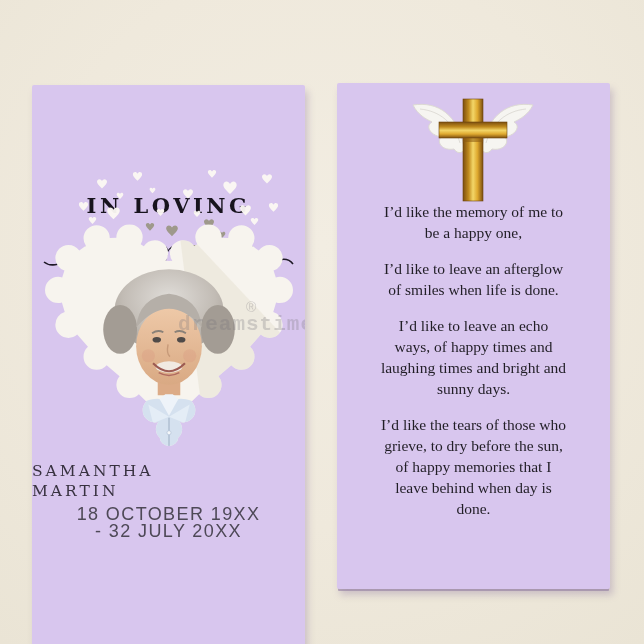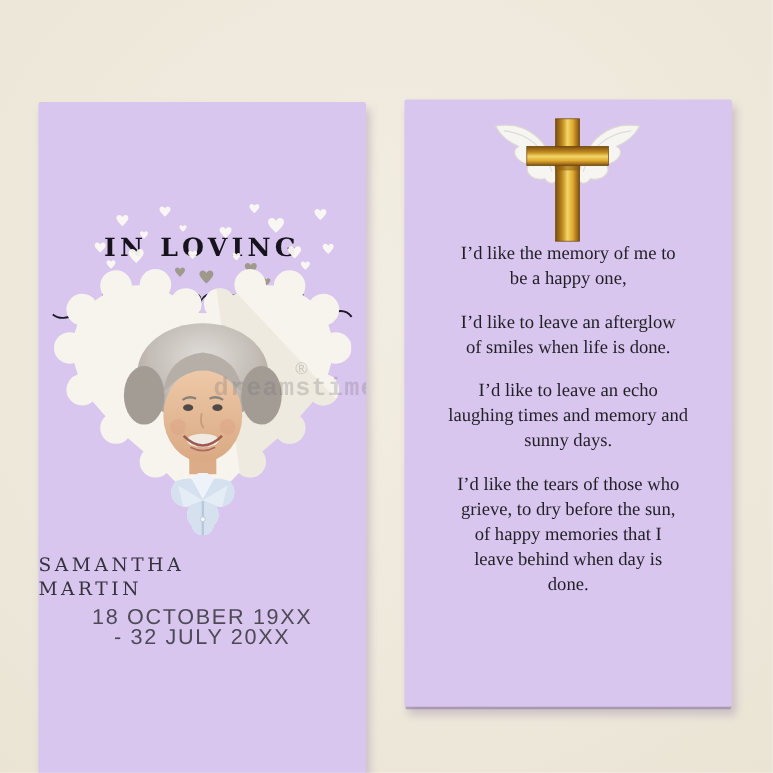--- a/index.html
+++ b/index.html
@@ -261,21 +261,22 @@
       <div class="stanza">
         <div class="pline">I’d like the memory of me to</div>
         <div class="pline">be a happy one,</div>
       </div>
       <div class="stanza">
         <div class="pline">I’d like to leave an afterglow</div>
         <div class="pline">of smiles when life is done.</div>
       </div>
       <div class="stanza">
         <div class="pline">I’d like to leave an echo</div>
-        <div class="pline">laughing times and memory and</div>
+        <div class="pline">ways, of happy times and</div>
+        <div class="pline">laughing times and bright and</div>
         <div class="pline">sunny days.</div>
       </div>
       <div class="stanza">
         <div class="pline">I’d like the tears of those who</div>
         <div class="pline">grieve, to dry before the sun,</div>
         <div class="pline">of happy memories that I</div>
         <div class="pline">leave behind when day is</div>
         <div class="pline">done.</div>
       </div>
     </div>

